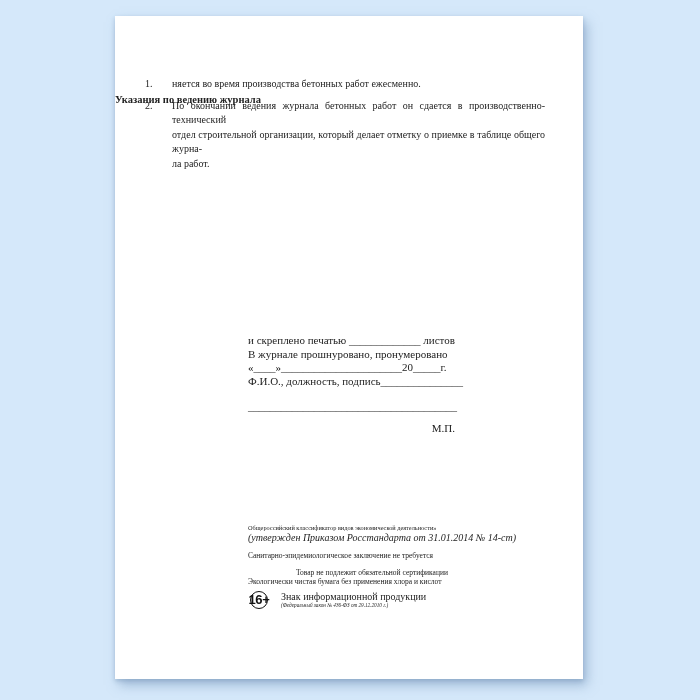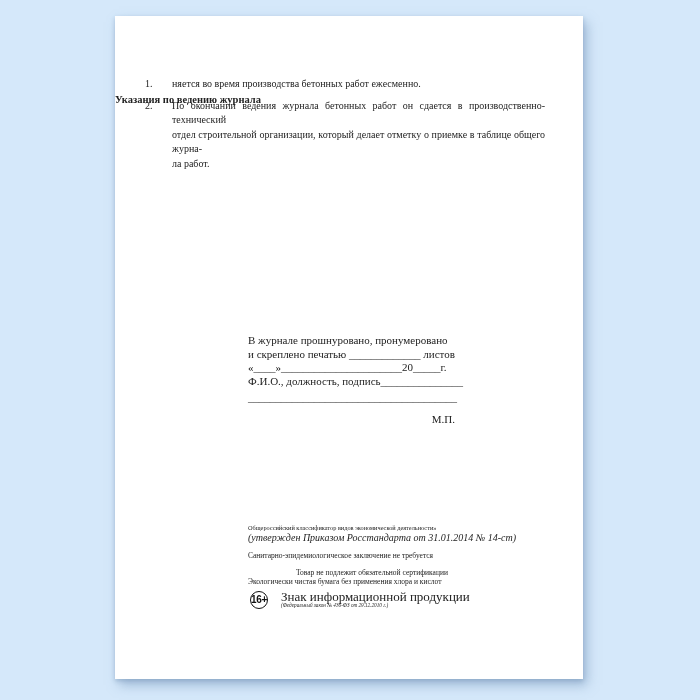--- a/index.html
+++ b/index.html
@@ -27,40 +27,40 @@
   }
   .item { display:flex; margin-bottom:7px; }
   .num { width:27px; flex:none; }
   .itext { flex:1; min-width:0; }
   .ln { }
   .j { text-align:justify; text-align-last:justify; }
   .stamp {
     position:absolute; left:133px; top:318px; width:211px;
     font-size:11px; line-height:13.5px; white-space:nowrap;
   }
-  .rule { margin-top:3px; }
+  .rule { margin-top:12px; }
   .mp { margin-top:8px; text-align:right; padding-right:4px; white-space:normal; }
   .footer { position:absolute; left:133px; top:507px; width:240px; }
   .f1 { font-size:7.5px; line-height:9.5px; white-space:nowrap; }
   .f2 { font-size:6.3px; line-height:9.5px; white-space:nowrap; }
   .f3 { font-size:10px; line-height:9.5px; font-style:italic; white-space:nowrap; }
   .gap-s { margin-top:9px; }
   .gap-c { margin-top:7px;margin-left:48px; }
   .gap-e { }
   .age-row { margin-top:4px; display:flex; align-items:flex-start; }
   .badge {
     width:16px; height:16px; margin-left:2px; flex:none;
     border:1.8px solid #111; border-radius:50%;
     display:flex; align-items:center; justify-content:center;
-    font-size:10px; font-weight:bold; letter-spacing:-0.3px;
+    font-size:13px; font-weight:bold; letter-spacing:-0.3px;
     font-family:"Liberation Sans","DejaVu Sans",sans-serif;
     color:#111;
   }
   .sign-text { margin-left:13px; padding-top:1px; }
-  .f4 { font-size:13px; line-height:10px; white-space:nowrap; }
+  .f4 { font-size:10px; line-height:10px; white-space:nowrap; }
   .f5 { font-size:5.2px; line-height:7px; font-style:italic; white-space:nowrap; }
 </style>
 </head>
 <body>
 
 <div class="scene">
   <div class="paper">
 
     <div class="title">Указания по ведению журнала</div>
 
@@ -75,22 +75,22 @@
         <div class="num">2.</div>
         <div class="itext">
           <div class="ln j">По окончании ведения журнала бетонных работ он сдается в производственно-технический</div>
           <div class="ln j">отдел строительной организации, который делает отметку о приемке в таблице общего журна-</div>
           <div class="ln">ла работ.</div>
         </div>
       </div>
     </div>
 
     <div class="stamp">
+      <div>и скреплено печатью _____________ листов</div>
       <div>В журнале прошнуровано, пронумеровано</div>
-      <div>и скреплено печатью _____________ листов</div>
       <div>«____»______________________20_____г.</div>
       <div>Ф.И.О., должность, подпись_______________</div>
       <div class="rule">______________________________________</div>
       <div class="mp">М.П.</div>
     </div>
 
     <div class="footer">
       <div class="f2">Общероссийский классификатор видов экономической деятельности»</div>
       <div class="f3">(утвержден Приказом Росстандарта от 31.01.2014 № 14-ст)</div>
       <div class="f1 gap-s">Санитарно-эпидемиологическое заключение не требуется</div>

